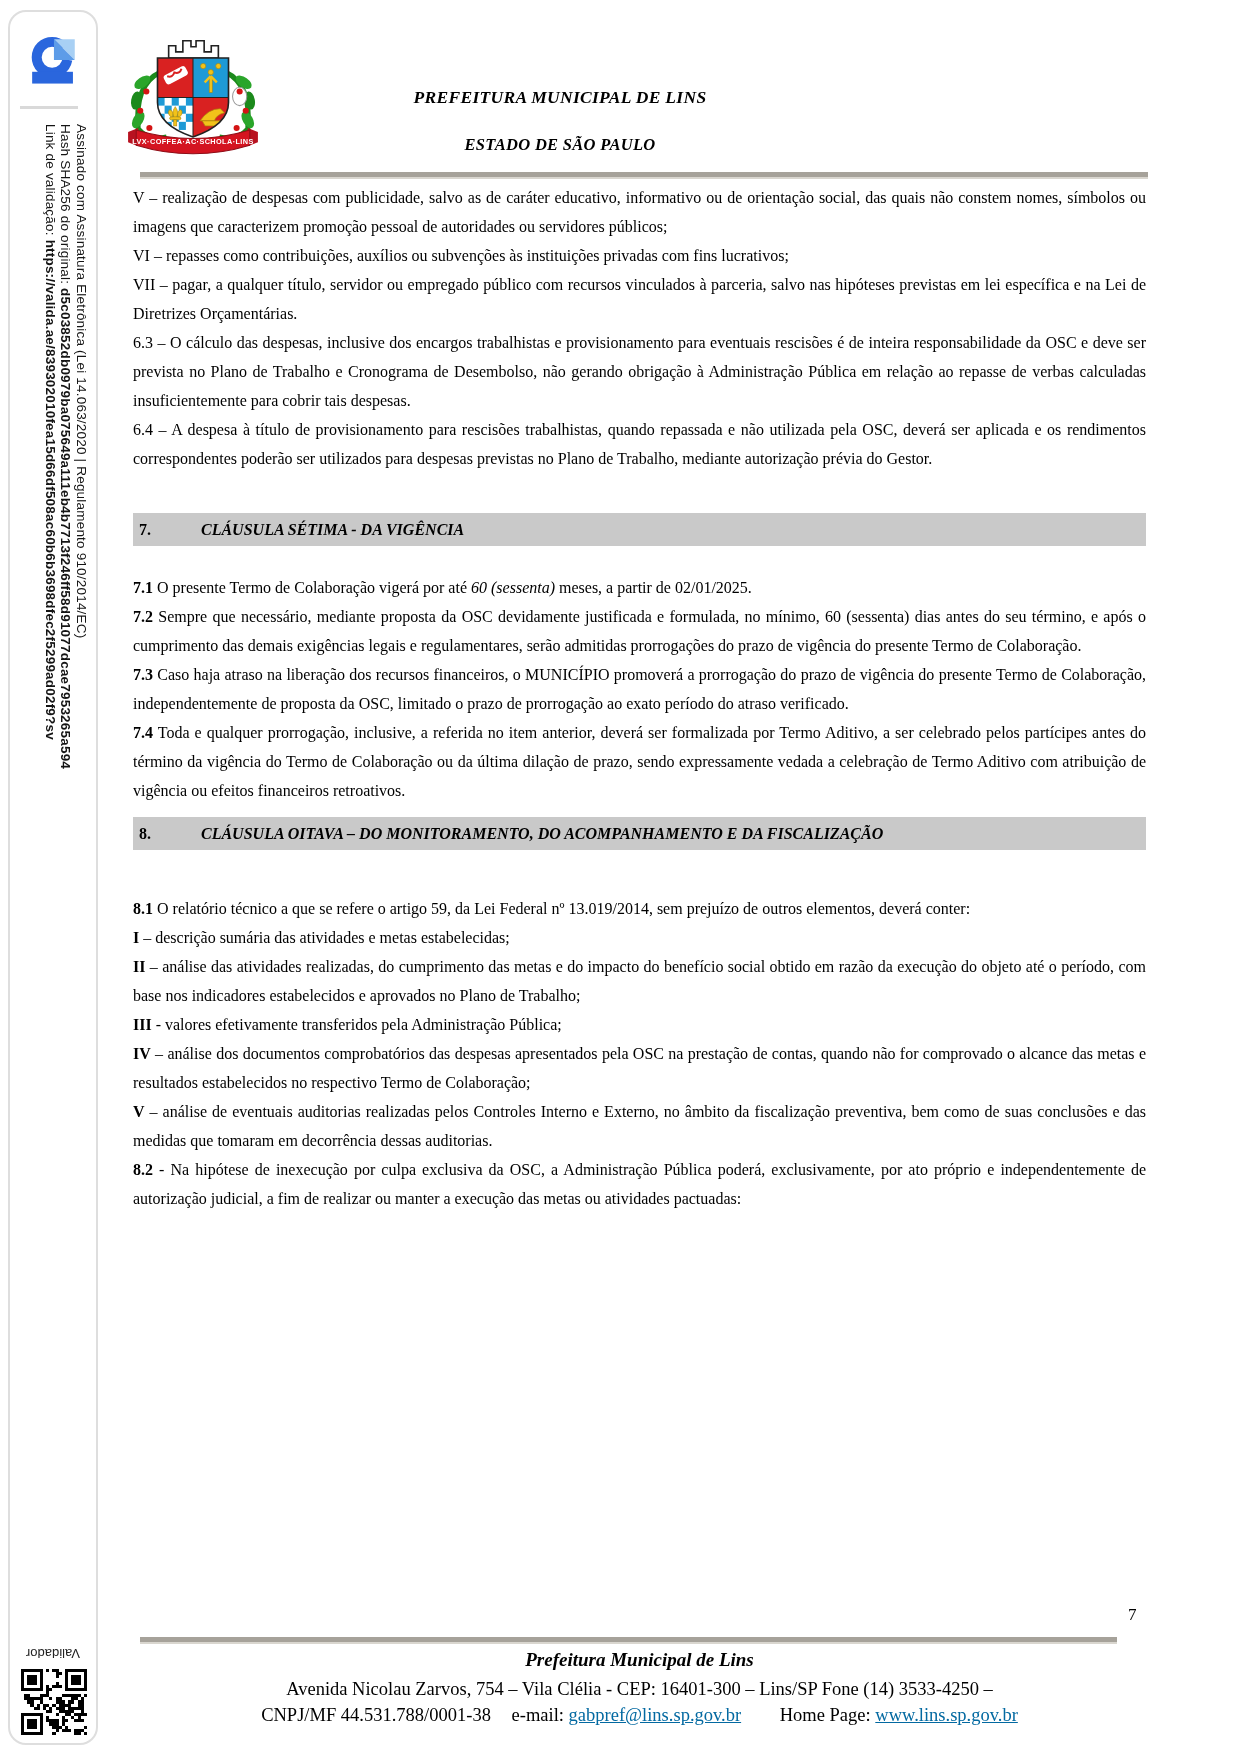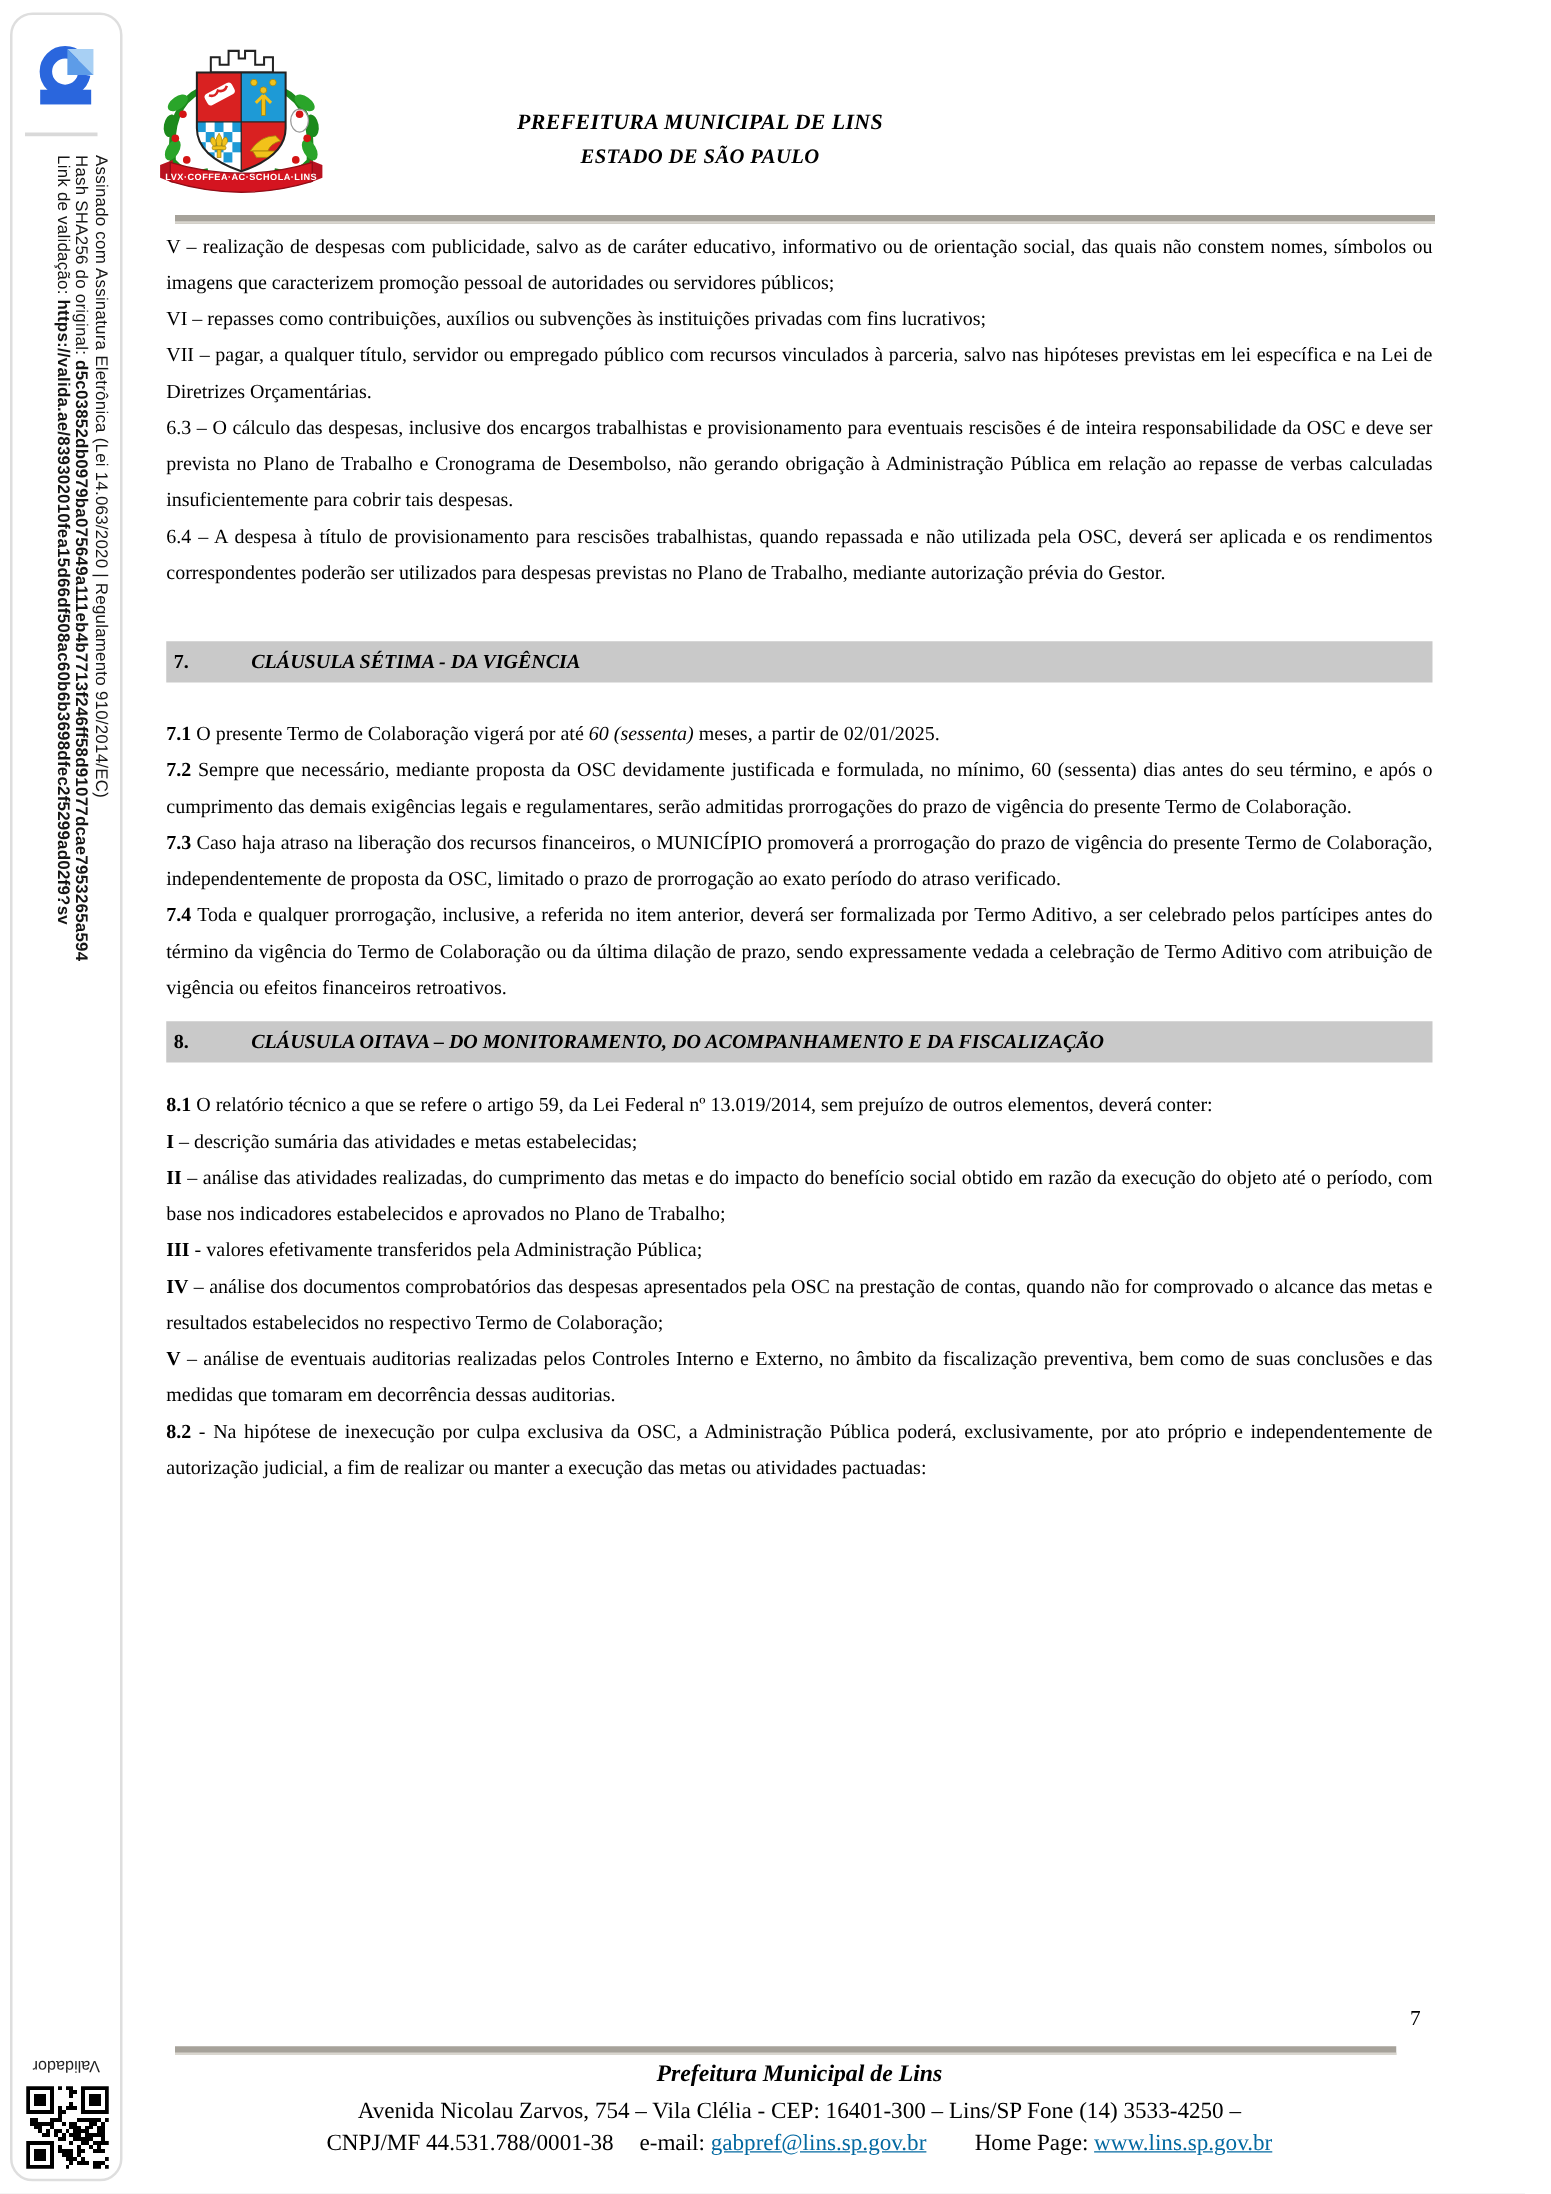--- a/index.html
+++ b/index.html
@@ -18,39 +18,39 @@
   .sig-validador{position:absolute;left:0;bottom:82px;width:100%;text-align:center;
                  transform:rotate(180deg);font-family:"Liberation Sans", sans-serif;
                  font-size:13px;color:#222;}
   .sig-qr{position:absolute;left:11px;bottom:8px;width:66px;height:66px;}
 
   
   .crest{position:absolute;left:122px;top:22px;width:142px;height:150px;}
   .hdr-title{position:absolute;left:300px;top:84px;width:520px;text-align:center;
              font-weight:bold;font-style:italic;line-height:27px;}
   .hdr-title .l1{font-size:17.5px;letter-spacing:.3px;}
-  .hdr-title .l2{font-size:16.5px;letter-spacing:.3px;}
+  .hdr-title .l2{font-size:16.5px;letter-spacing:.3px;margin-top:20px;}
   .rule{position:absolute;height:5px;background:#a6a29a;border-bottom:2px solid #d9d6cf;}
   .rule-top{left:140px;top:172px;width:1008px;}
   .rule-bottom{left:140px;top:1637px;width:977px;}
 
   
   .doc{position:absolute;left:133px;top:183px;width:1013px;font-size:16px;line-height:29px;
        text-align:justify;}
   .doc p{margin:0;}
   .doc .b{font-weight:bold;}
   .doc .i{font-style:italic;}
   .sec-bar{background:#c9c9c9;display:flex;align-items:flex-start;font-weight:bold;
            padding:2px 0 2px 6px;line-height:29px;}
   .sec-num{width:62px;flex:0 0 62px;}
   .sec-title{max-width:770px;text-align:right;font-style:italic;}
   #section7-bar{margin-top:40px;}
   #section7-paras{margin-top:27px;}
   #section8-bar{margin-top:12px;}
-  #section8-paras-a{margin-top:20px;}
+  #section8-paras-a{margin-top:44px;}
   #section8-paras-b{}
 
   
   .page-num{position:absolute;left:1128px;top:1605px;font-size:17px;}
   .footer{position:absolute;left:133px;top:1649px;width:1013px;text-align:center;}
   .footer .f-name{font-size:19px;font-weight:bold;font-style:italic;margin-bottom:5px;}
   .footer .f-line{font-size:18.5px;line-height:26px;}
   .footer a{color:#0369a1;text-decoration:underline;text-align:center;}
   .gap-sm{display:inline-block;width:16px;}
   .gap-md{display:inline-block;width:34px;}

